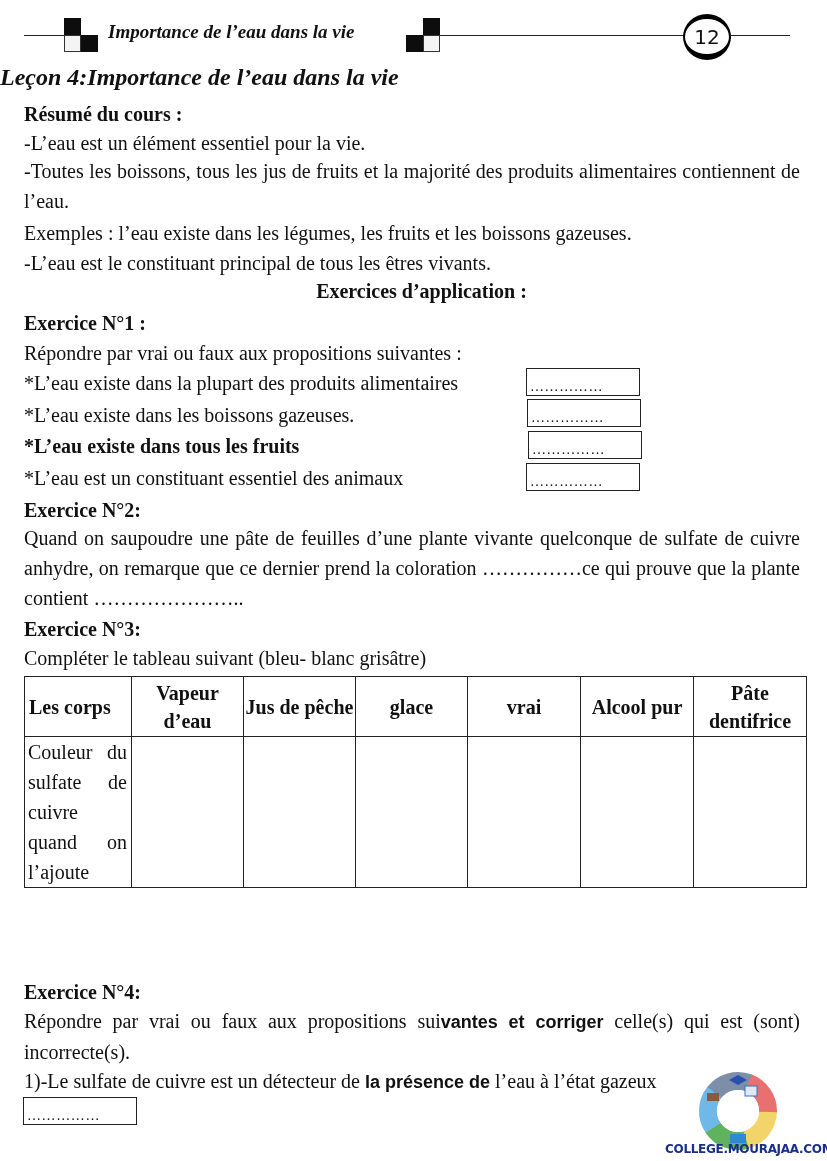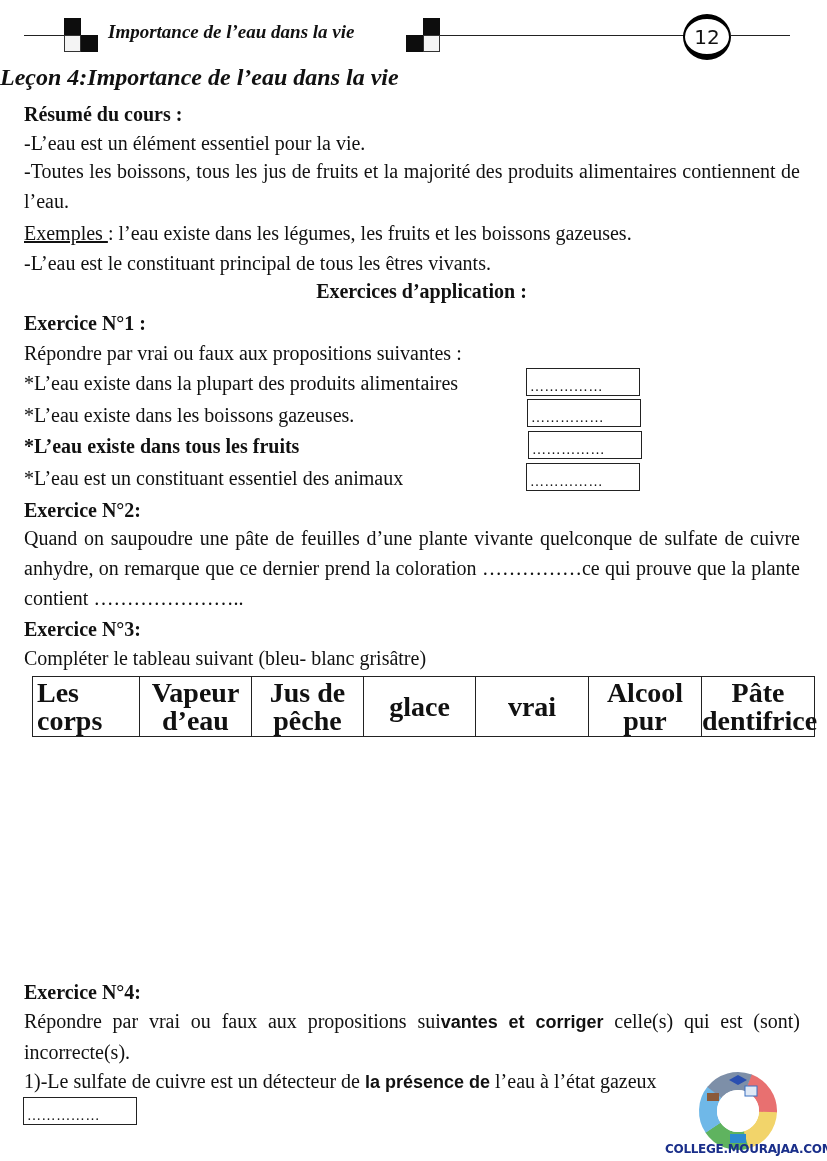--- a/index.html
+++ b/index.html
@@ -13,24 +13,24 @@
   .wht { background:#f4f4f4; border:1px solid #333; box-sizing:border-box; }
   .header-title { font-style:italic; font-weight:bold; font-size:19px; left:108px; top:21px; white-space:nowrap; }
   .page-num { left:683px; top:14px; width:48px; height:46px; border-radius:50%;
               border:2px solid #000; border-top-width:5px; border-bottom-width:6px; box-sizing:border-box;
               background:#fff; display:flex; align-items:center; justify-content:center;
               font-family:"DejaVu Sans",sans-serif; font-size:20px; }
   .lesson-title { left:0; width:827px; top:64px; font-style:italic; font-weight:bold; font-size:24px; }
   .line { position:absolute; left:24px; font-size:20px; white-space:nowrap; line-height:26px; }
   .bold { font-weight:bold; }
   .justify { position:absolute; left:24px; width:776px; font-size:20px; line-height:30px; text-align:justify; text-align-last:left; }
-  .u { text-decoration:underline; }
+  .u { }
   .answer-box { position:absolute; width:114px; height:28px; border:1px solid #222; box-sizing:border-box; background:#fff; }
   .answer-box .dots { position:absolute; left:3px; bottom:2px; font-size:14px; letter-spacing:0.6px; line-height:12px; }
-  table.grid { position:absolute; left:32px; top:676px; width:782px; border-collapse:collapse; table-layout:fixed; font-size:28px; }
+  table.grid { position:absolute; left:24px; top:676px; width:782px; border-collapse:collapse; table-layout:fixed; font-size:20px; }
   table.grid td, table.grid th { border:1px solid #222; padding:0; }
   table.grid th { font-weight:bold; height:59px; text-align:center; line-height:28px; vertical-align:middle; }
   table.grid th.first { text-align:left; padding-left:4px; }
   table.grid td.rowlabel { text-align:justify; text-align-last:left; padding:0 4px 0 3px; line-height:30px; vertical-align:top; }
   .logo { left:695px; top:1066px; width:86px; height:86px; }
   .logo-caption { left:665px; top:1142px; width:150px; text-align:center; font-family:"DejaVu Sans",sans-serif; font-weight:bold;
                   font-size:12px; color:#1a2f8a; letter-spacing:-0.3px; }
 </style>
 </head>
 <body>
@@ -107,20 +107,29 @@
   <tbody>
       <tr>
     <th class="first">Les corps</th>
     <th>Vapeur d’eau</th>
     <th>Jus de pêche</th>
     <th>glace</th>
     <th>vrai</th>
     <th>Alcool pur</th>
     <th>Pâte dentifrice</th>
   </tr>
+  <tr style="height:149px;">
+    <td class="rowlabel">Couleur du sulfate de cuivre quand on l’ajoute</td>
+    <td></td>
+    <td></td>
+    <td></td>
+    <td></td>
+    <td></td>
+    <td></td>
+  </tr>
 </tbody>
   </table>
 
 <div class="line bold" style="top:979px;">Exercice N°4:</div>
 <div class="justify" style="top:1006px;">
   <span>Répondre par vrai ou faux aux propositions sui</span><span style="font-family:'Liberation Sans',sans-serif; font-weight:bold; font-size:18px;">vantes et corriger</span><span> celle(s) qui est (sont) incorrecte(s).</span>
 </div>
 <div class="justify" style="top:1066px;">
   <span>1)-Le sulfate de cuivre est un détecteur de </span><span style="font-family:'Liberation Sans',sans-serif; font-weight:bold; font-size:18px;">la présence de</span><span> l’eau à l’état gazeux</span>
 </div>

